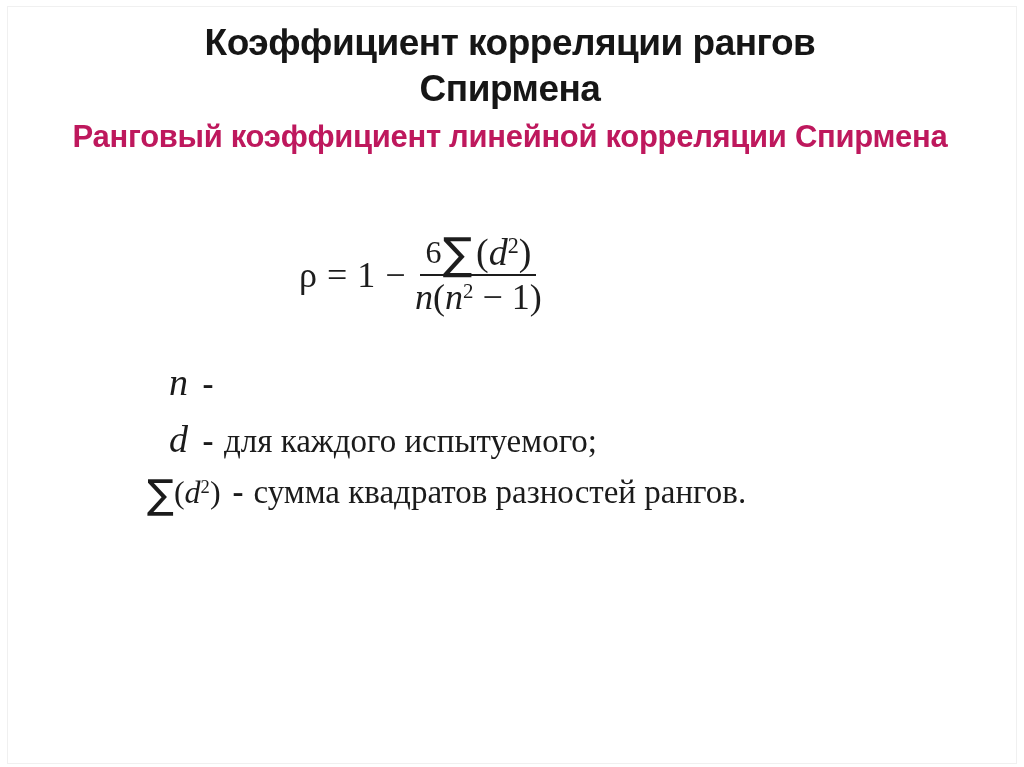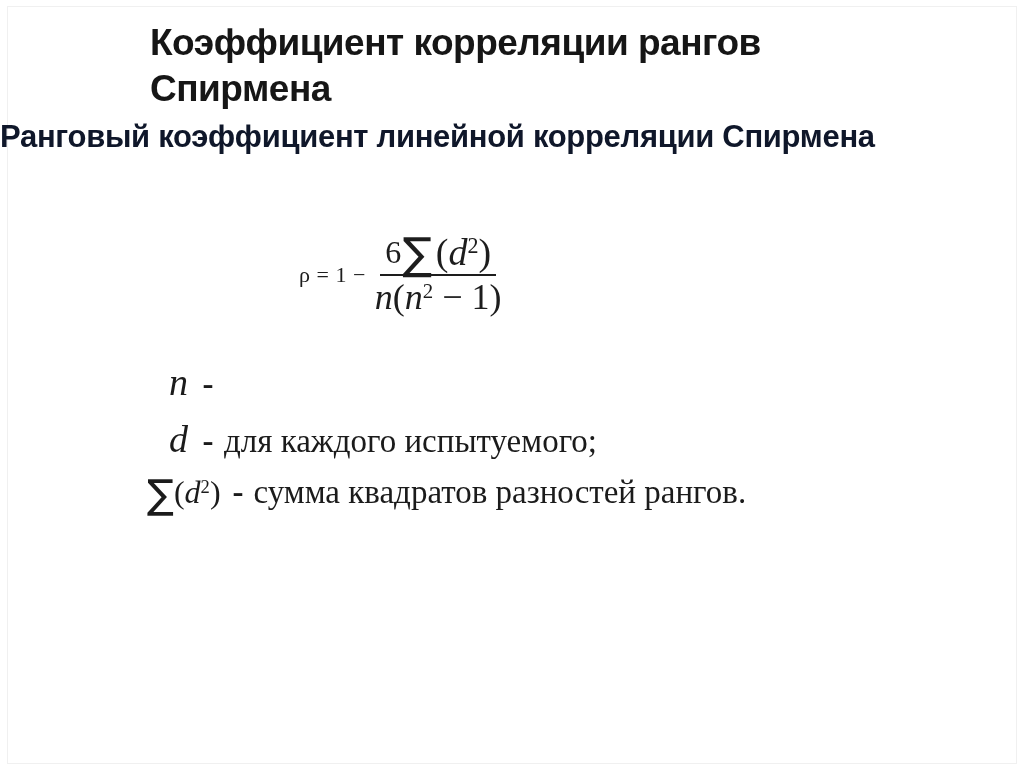--- a/index.html
+++ b/index.html
@@ -24,50 +24,51 @@
     right: 7px;
     bottom: 3px;
     border: 1px solid #f0f0f0;
     pointer-events: none;
   }
   .header {
     position: absolute;
     top: 20px;
     left: 0;
     width: 1020px;
+    text-align: center;
   }
   .title {
     margin: 0 auto;
     max-width: 720px;
     font-weight: bold;
     font-size: 37px;
     line-height: 46px;
     letter-spacing: -0.5px;
     color: #161616;
   }
   .subtitle {
     margin-top: 7px;
     font-weight: bold;
     font-size: 31px;
     line-height: 36px;
     letter-spacing: -0.3px;
-    color: #0f172a;
+    color: #be185d;
   }
   
   .formula {
     position: absolute;
     left: 299px;
     top: 233px;
     display: flex;
     align-items: center;
     font-family: "Liberation Serif", serif;
     color: #1d1d1d;
   }
   .formula-lhs {
-    font-size: 22px;
+    font-size: 36px;
     letter-spacing: 0.5px;
     font-family: Liberation Serif, serif;
   }
   .frac {
     display: inline-flex;
     flex-direction: column;
     align-items: center;
     margin-left: 9px;
   }
   .frac-num {

